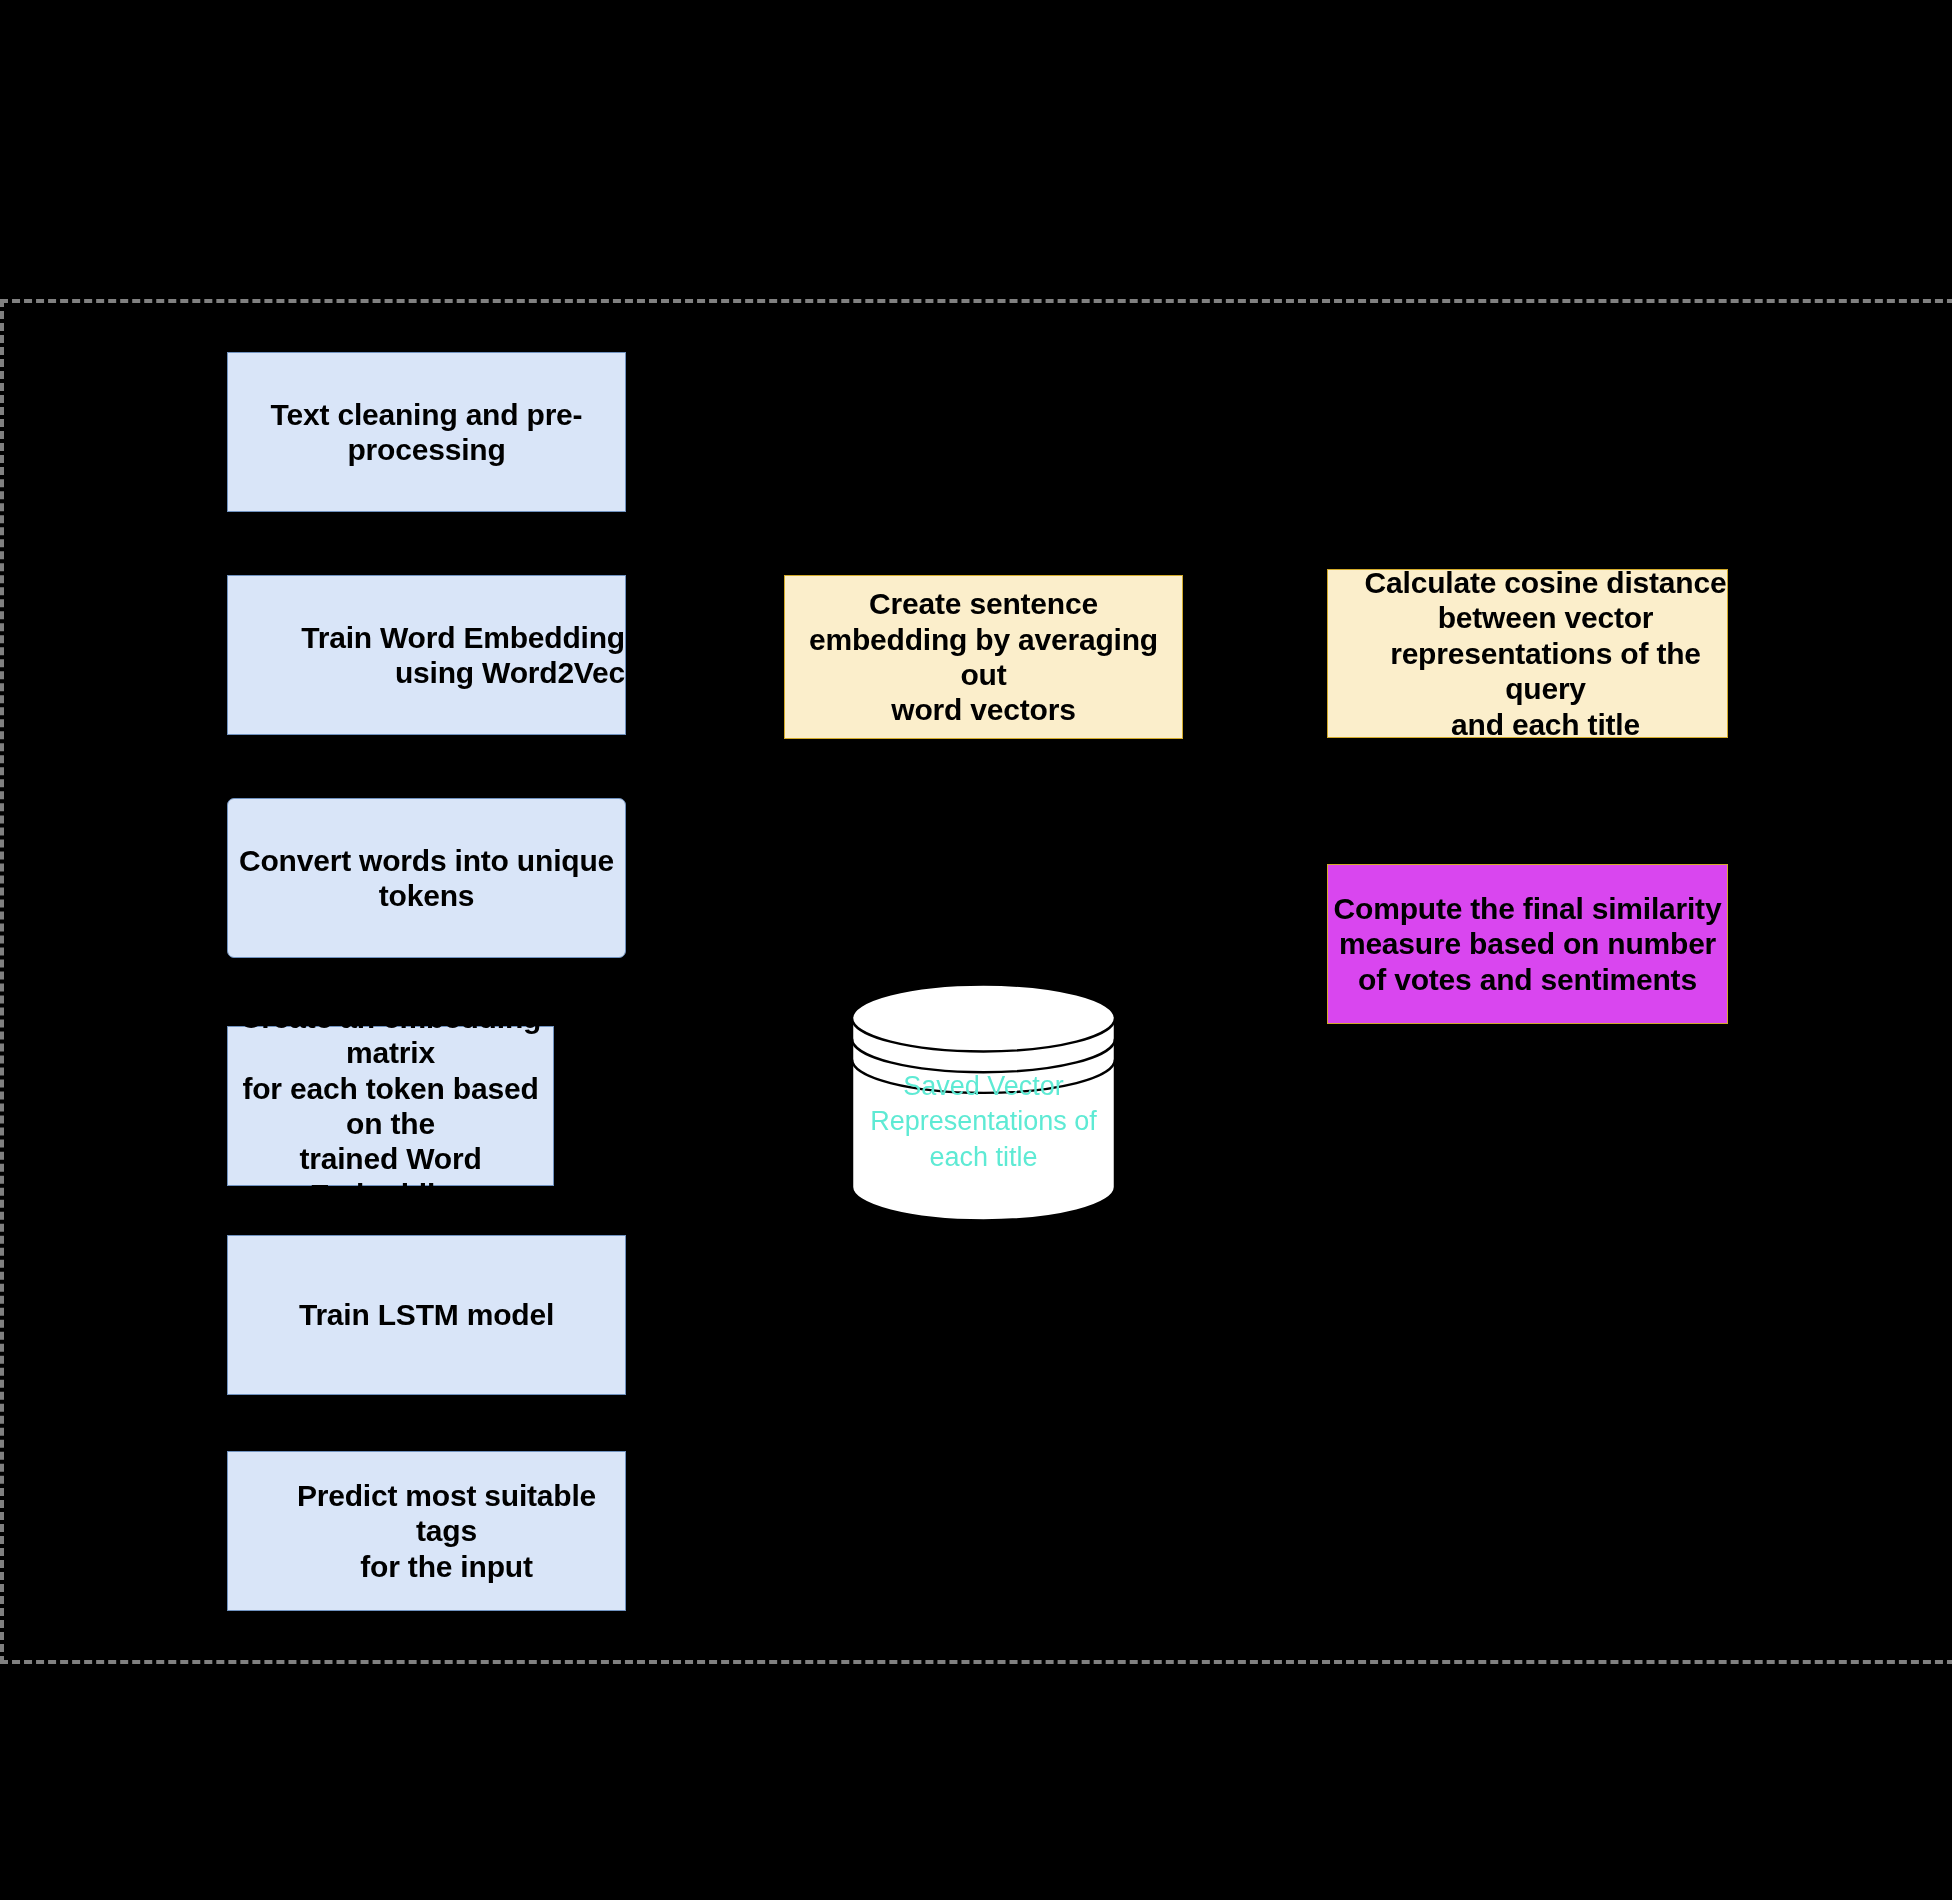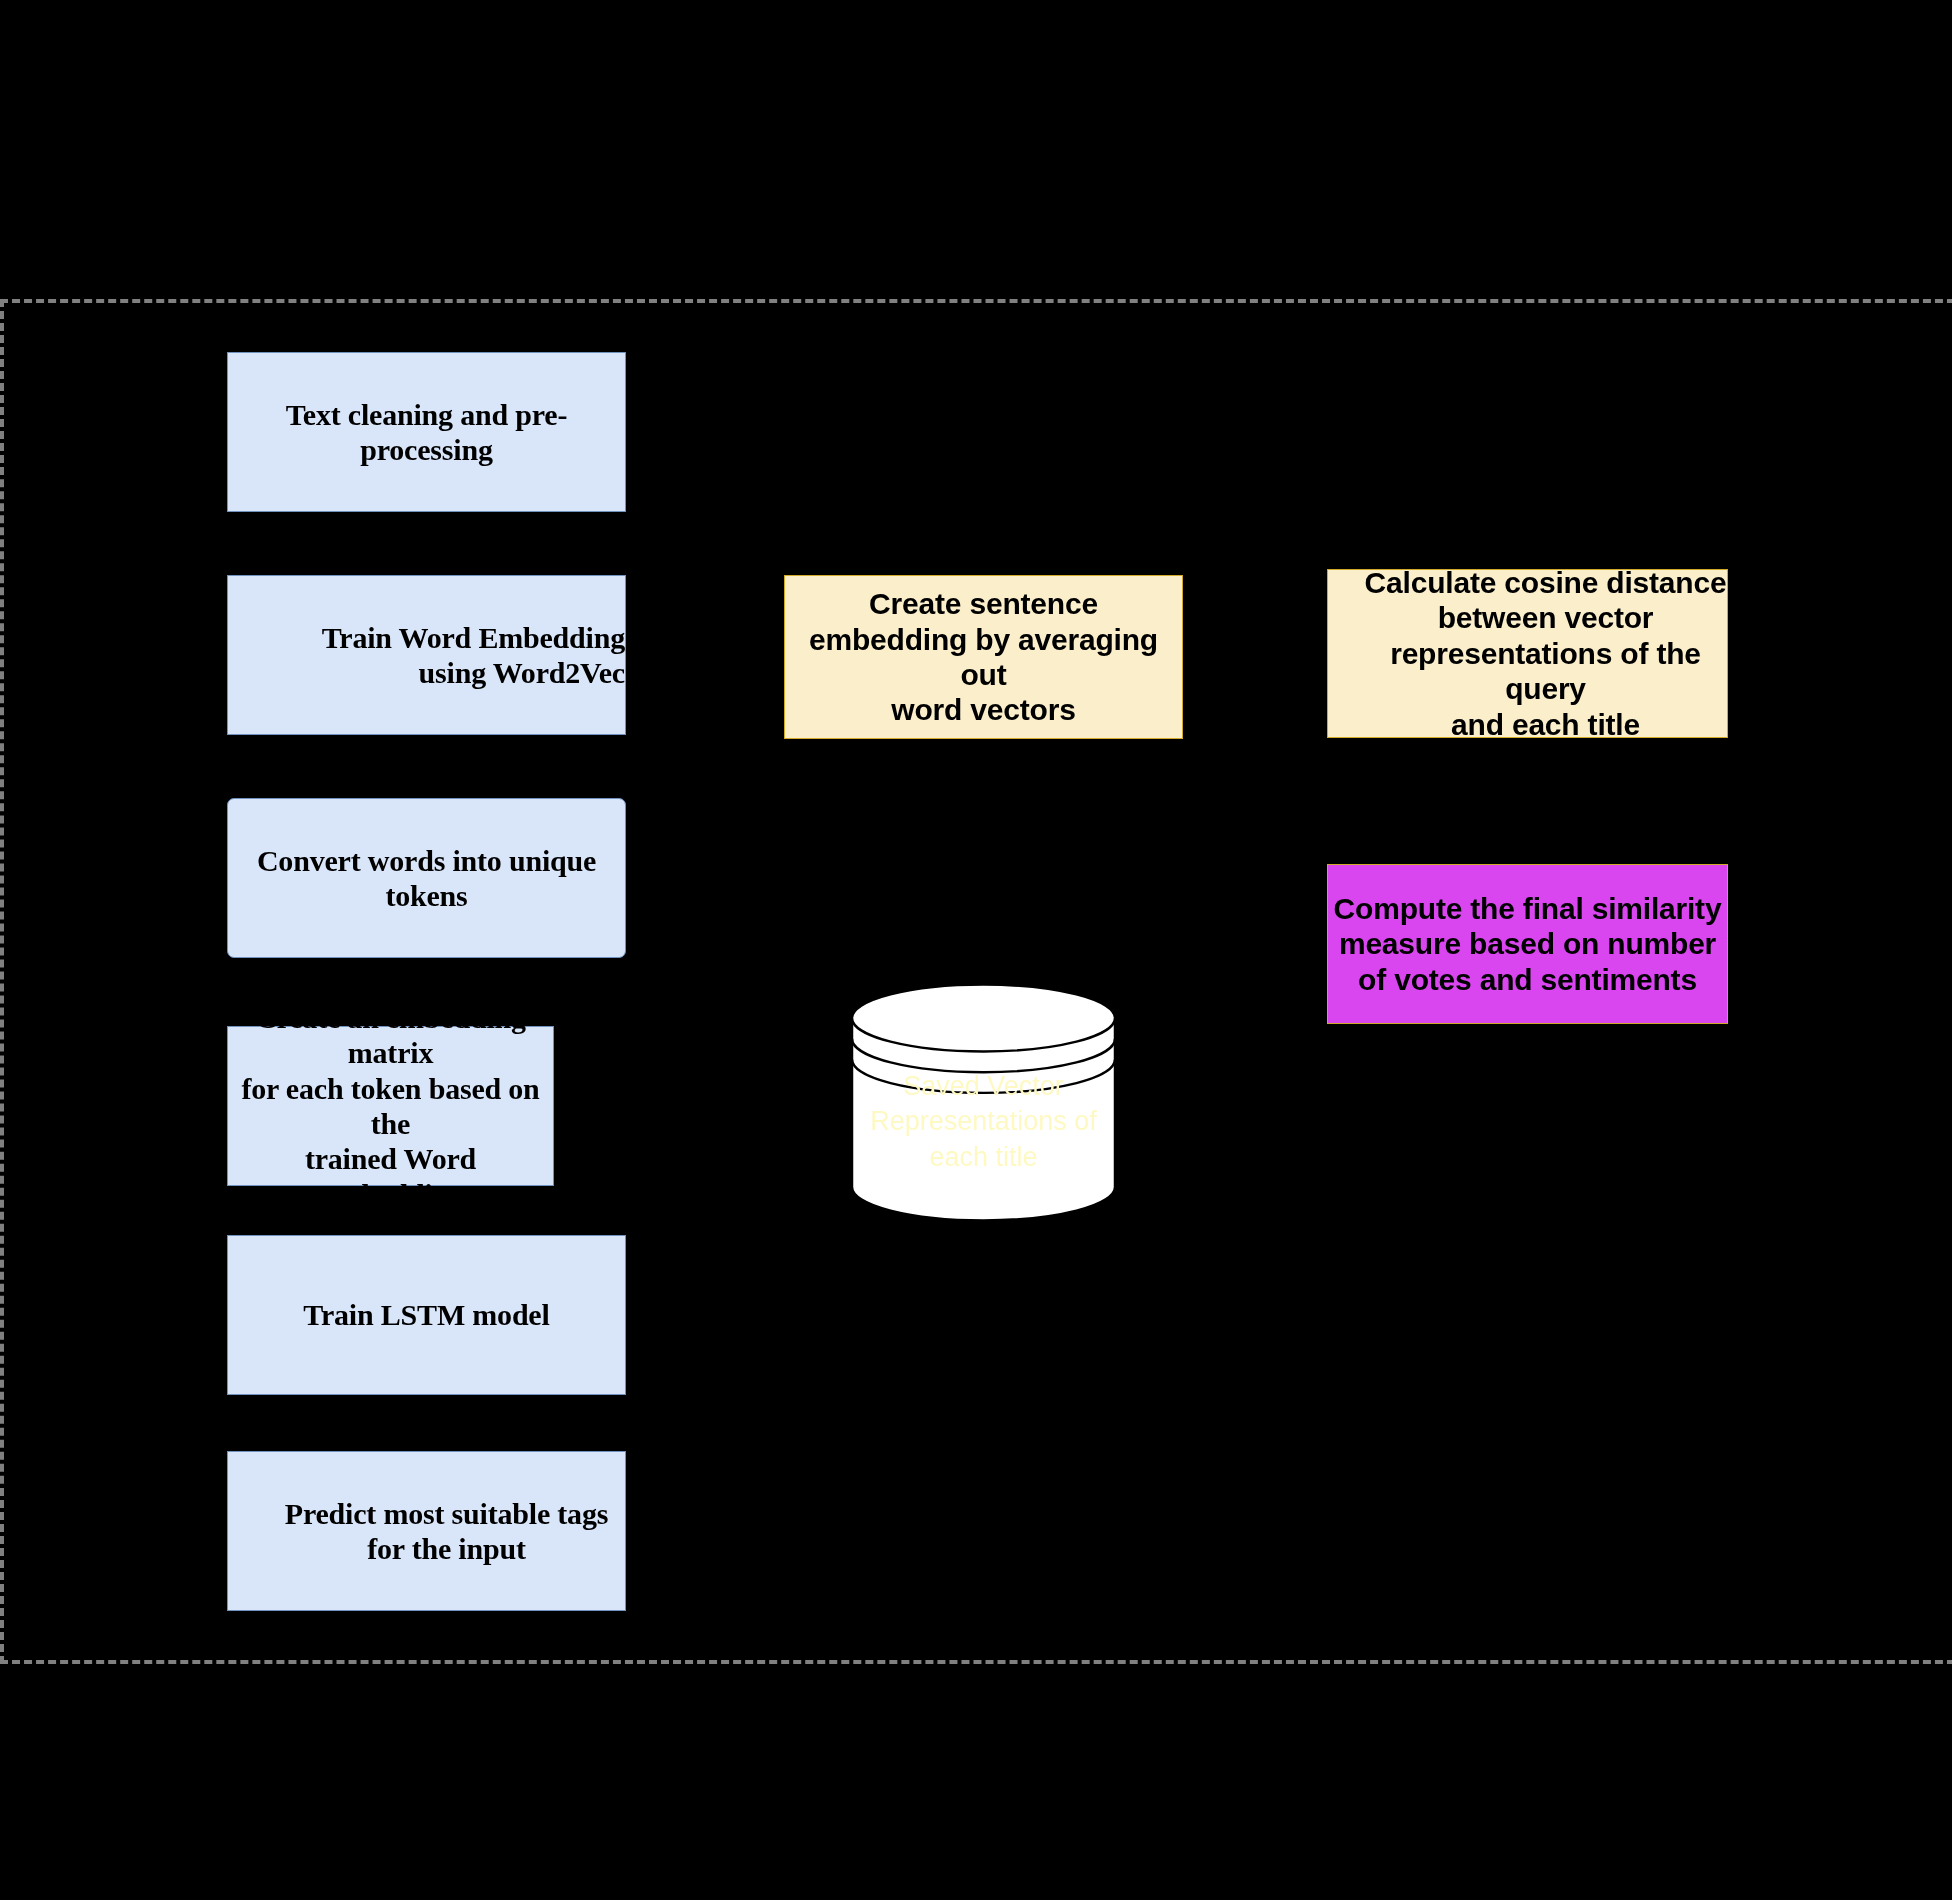--- a/index.html
+++ b/index.html
@@ -40,21 +40,20 @@
   }
   .node .node-label {
     display: block;
     width: 108%;
     white-space: pre-line;
   }
 
   .node.blue {
     background: #d9e5f8;
     border: 1.6px solid #7092bf;
-    font-family: Liberation Serif, serif;
   }
   .node.yellow {
     background: #fbeecb;
     border: 1.6px solid #d2aa2a;
   }
 
   
   .datastore {
     position: absolute;
   }
@@ -63,21 +62,21 @@
   }
   .datastore .ds-label {
     position: absolute;
     left: 0;
     right: 0;
     top: 50%;
     transform: translateY(-32%);
     text-align: center;
     font-size: 27px;
     font-weight: normal;
-    color: #fef9c3;
+    color: #5eead4;
     line-height: 1.32;
     white-space: pre-line;
     pointer-events: none;
   }
 </style>
 </head>
 <body>
 
 <div id="canvas">
     <div class="dashed-region" style="left: 0px; top: 299px; width: 1979px; height: 1365px; border-color: rgb(128, 128, 128);"></div>

